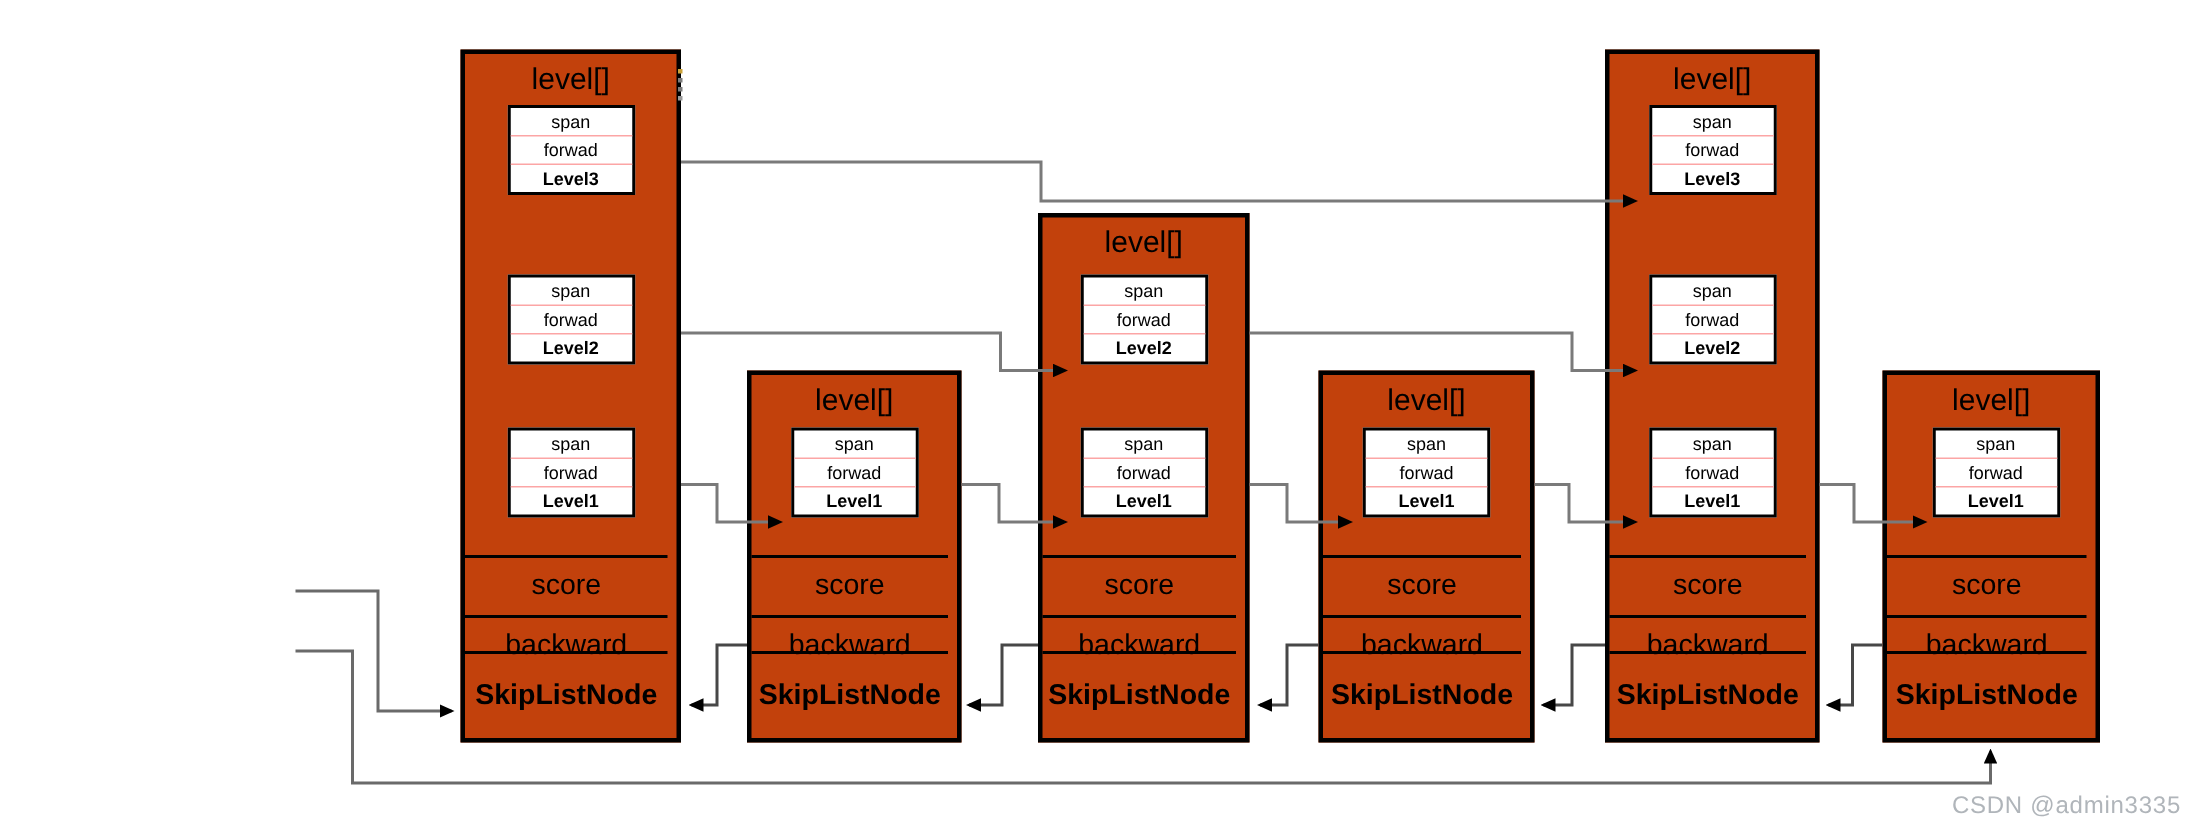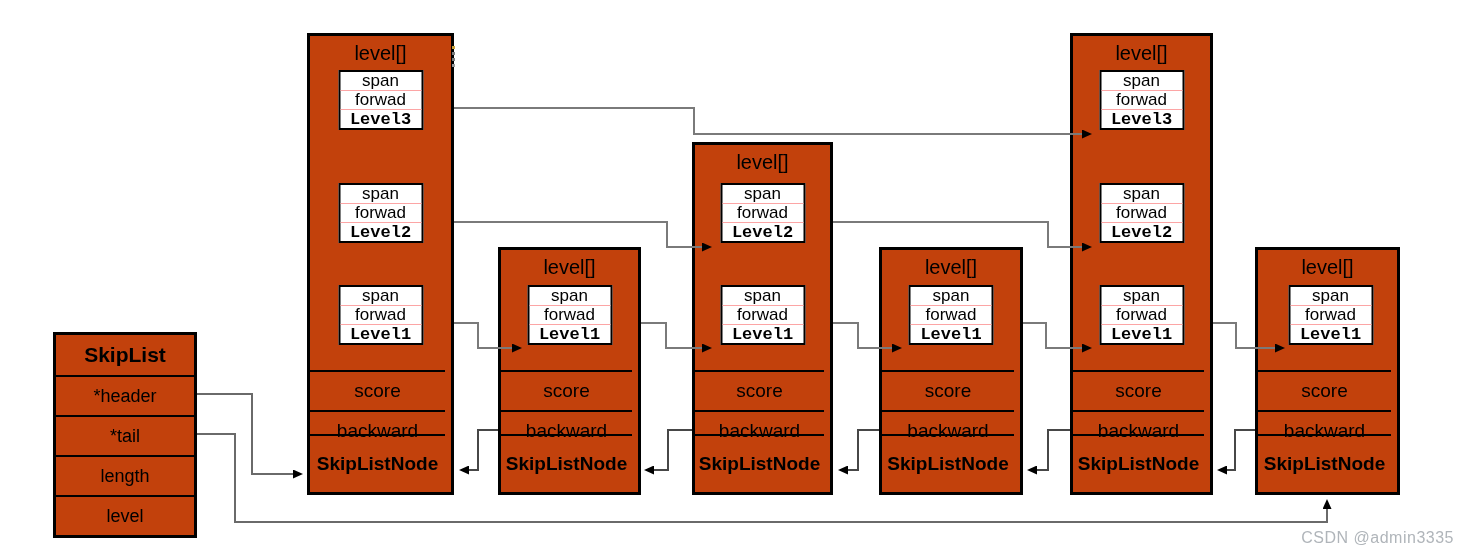--- a/index.html
+++ b/index.html
@@ -8,44 +8,35 @@
     font-family:"Liberation Sans","DejaVu Sans",sans-serif;color:#000;
   }
   .box{position:absolute;background:#c2410c;border:3px solid #000;box-sizing:border-box;z-index:1;}
   
   .sk-grid{display:grid;grid-template-rows:repeat(5,1fr);height:100%;}
   .sk-row{display:flex;align-items:center;justify-content:center;font-size:18px;border-top:2px solid #000;}
   .sk-row.first{border-top:none;font-weight:bold;font-size:21px;}
   
   .node-title{position:absolute;left:0;right:0;top:0;height:34px;display:flex;align-items:center;justify-content:center;font-size:20px;}
   .minibox{position:absolute;left:50%;transform:translateX(-50%);width:85px;border:2px solid #000;background:#fff;box-sizing:border-box;}
-  .mini-row{height:18px;display:flex;align-items:center;justify-content:center;font-size:17px;}
+  .mini-row{height:18px;display:flex;align-items:center;justify-content:center;font-size:12px;}
   .mini-row.bt{border-top:1px solid #fca5a5;}
-  .mini-row.lvl{font-weight:bold;font-family:Liberation Mono, monospace;}
+  .mini-row.lvl{font-weight:bold;}
   .row{position:absolute;left:0;right:6px;height:40px;border-top:2px solid #000;display:flex;align-items:center;justify-content:center;font-size:19px;box-sizing:border-box;}
   .row.score{bottom:82px;}
   .row.backward{bottom:42px;text-align:right;}
   .row.typerow{bottom:0;height:58px;font-weight:bold;}
   #wires{position:absolute;left:0;top:0;z-index:2;pointer-events:none;}
   .watermark{position:absolute;top:529px;right:14px;font-size:16px;letter-spacing:.5px;z-index:3;margin-left:16px;}
 </style>
 </head>
 <body>
 
 <div id="canvas">
 
-  <div class="box" style="left:53px;top:332px;width:144px;height:206px">
-    <div class="sk-grid">
-      <div class="sk-row first">SkipList</div>
-      <div class="sk-row">*header</div>
-      <div class="sk-row">*tail</div>
-      <div class="sk-row">length</div>
-      <div class="sk-row">level</div>
-    </div>
-  </div>
 
   <div class="box" style="left:307px;top:33px;width:147px;height:462px">
     <div class="node-title">level[]</div>
     <div class="minibox" style="top:34px">
       <div class="mini-row">span</div>
       <div class="mini-row bt">forwad</div>
       <div class="mini-row bt lvl">Level3</div>
     </div>
     <div class="minibox" style="top:147px">
       <div class="mini-row">span</div>

